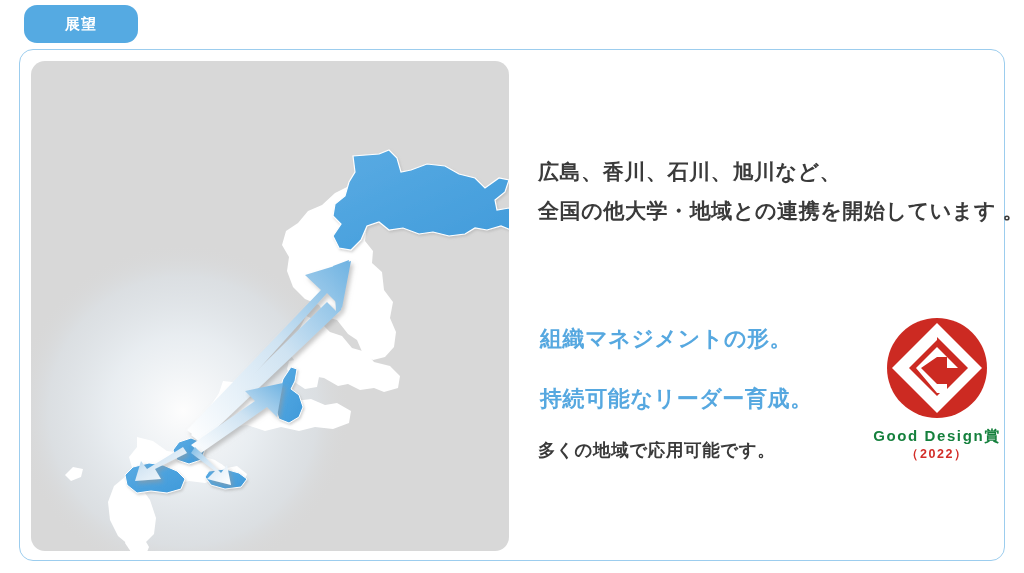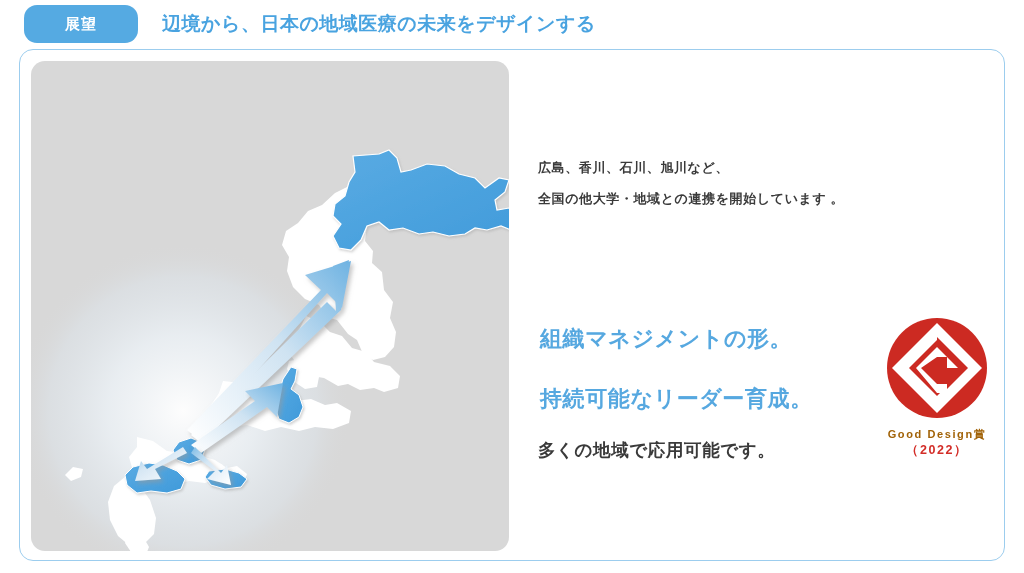--- a/index.html
+++ b/index.html
@@ -85,21 +85,21 @@
   }
 
   .lead {
     position: absolute;
     left: 0;
     top: 100px;
     width: 450px;
   }
   .lead-line {
     color: #3a3a3a;
-    font-size: 13px;
+    font-size: 21px;
     font-weight: 700;
     line-height: 1.0;
     letter-spacing: 0.6px;
     white-space: nowrap;
   }
   .lead-line + .lead-line { margin-top: 18px; }
 
   .highlights {
     position: absolute;
     left: 0;
@@ -145,41 +145,40 @@
   .award {
     position: absolute;
     left: 334px;
     top: 255px;
     width: 130px;
     text-align: center;
   }
   .award-logo { display: block; margin: 0 auto; }
   .award-title {
     margin-top: 7px;
-    color: #a16207;
-    font-size: 11px;
+    color: #15803d;
+    font-size: 15px;
     font-weight: 700;
     letter-spacing: 1.6px;
     white-space: nowrap;
   }
   .award-year {
     margin-top: 0;
     color: #d32d28;
     font-size: 12.5px;
     font-weight: 700;
     letter-spacing: 1.6px;
     white-space: nowrap;
   }
 </style>
 </head>
 <body>
 
 <div class="header">
   <div class="badge">展望</div>
-  <div class="header-title">辺境から、日本の地域医療の未来をデザインする</div>
 </div>
 
 <div class="card">
 
   <div class="map-panel">
     <svg class="map-svg" viewBox="0 0 478 490">
       <defs>
         <radialGradient id="glow" cx="50%" cy="50%" r="50%">
           <stop offset="0%" stop-color="#ffffff" stop-opacity="0.95"></stop>
           <stop offset="45%" stop-color="#eef4f9" stop-opacity="0.75"></stop>

